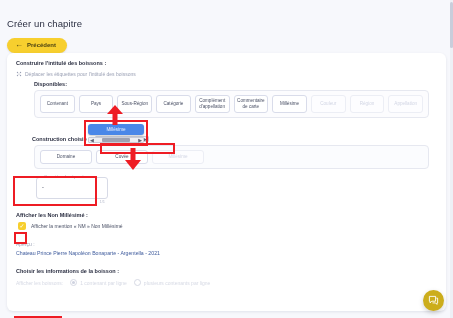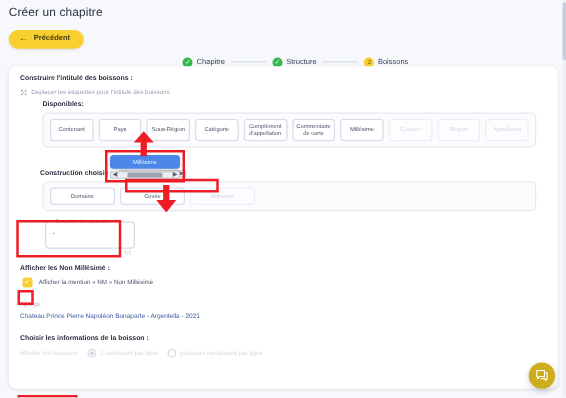--- a/index.html
+++ b/index.html
@@ -8,21 +8,21 @@
     background: #f7f8fc;
     font-family: "Liberation Sans", sans-serif;
     overflow: hidden;
   }
   body { position: relative; }
 
   
   .page-title {
     font-size: 9.5px;
     color: #2b2f42;
-    padding: 5px 0 4px 7px;
+    padding: 18px 0 4px 7px;
     letter-spacing: .1px;
   }
   .prev-btn {
     margin-left: 7px;
     background: #f7cf2e;
     color: #4a4212;
     border: none;
     border-radius: 20px;
     height: 15px;
     padding: 0 11px 0 8px;

